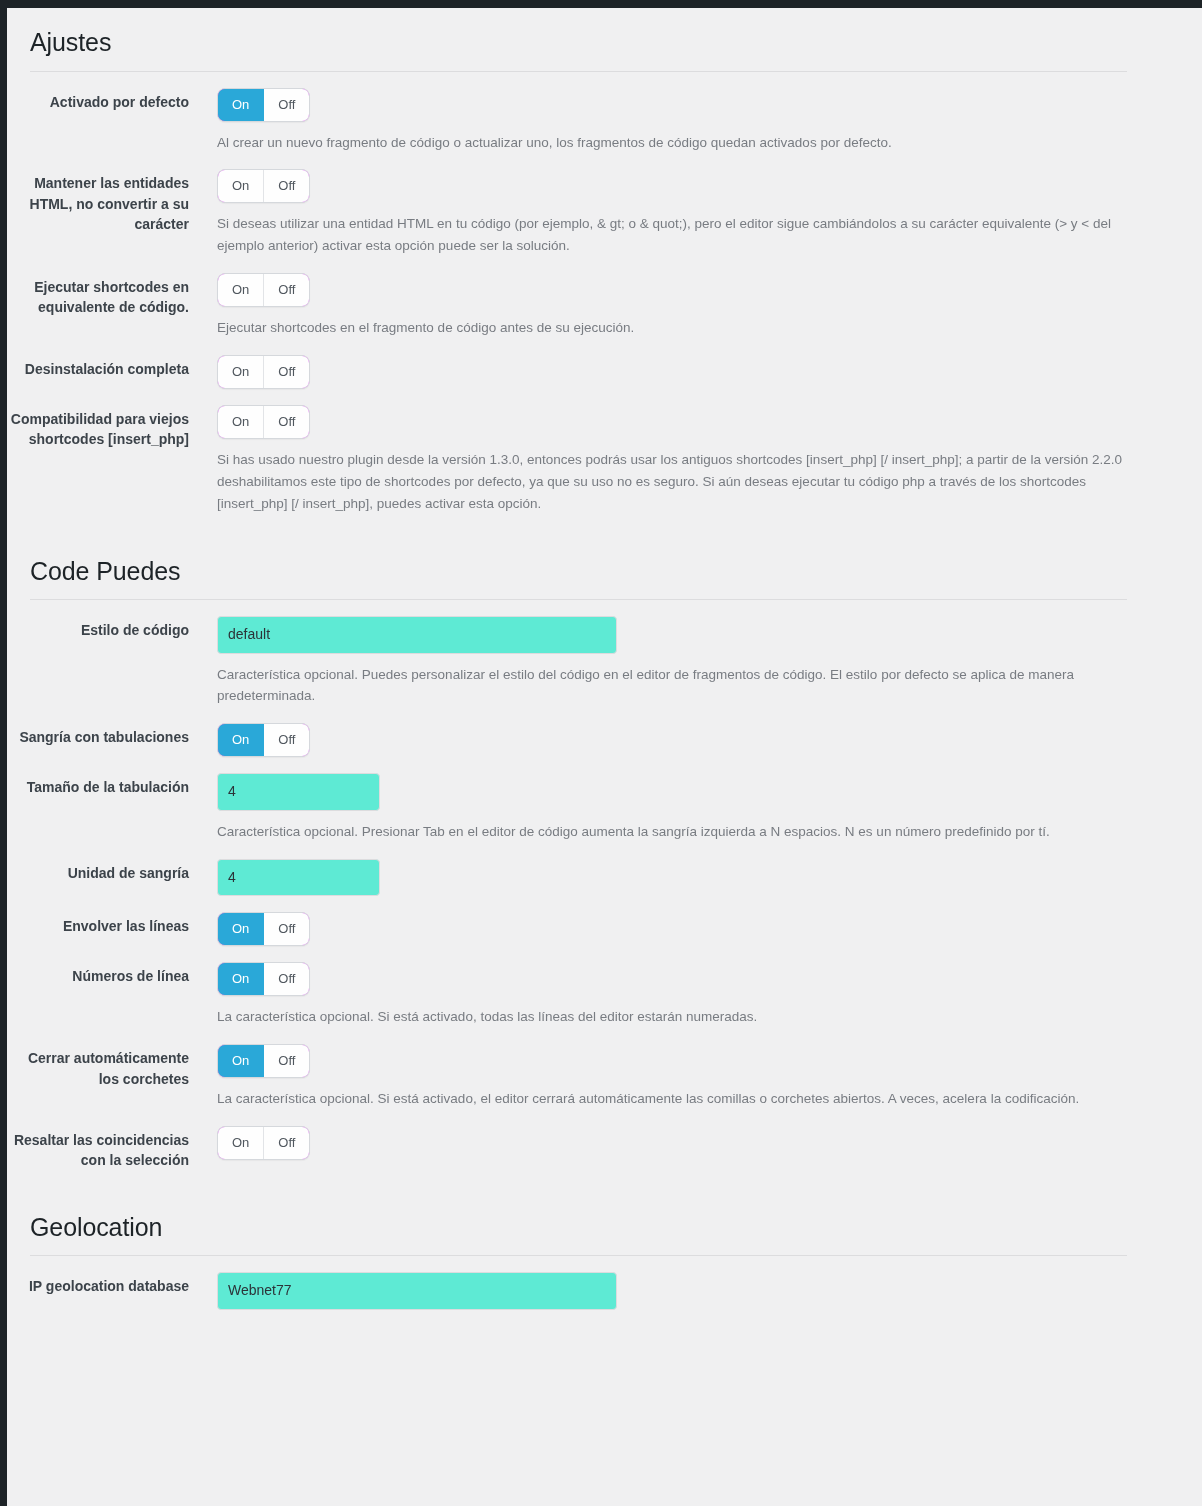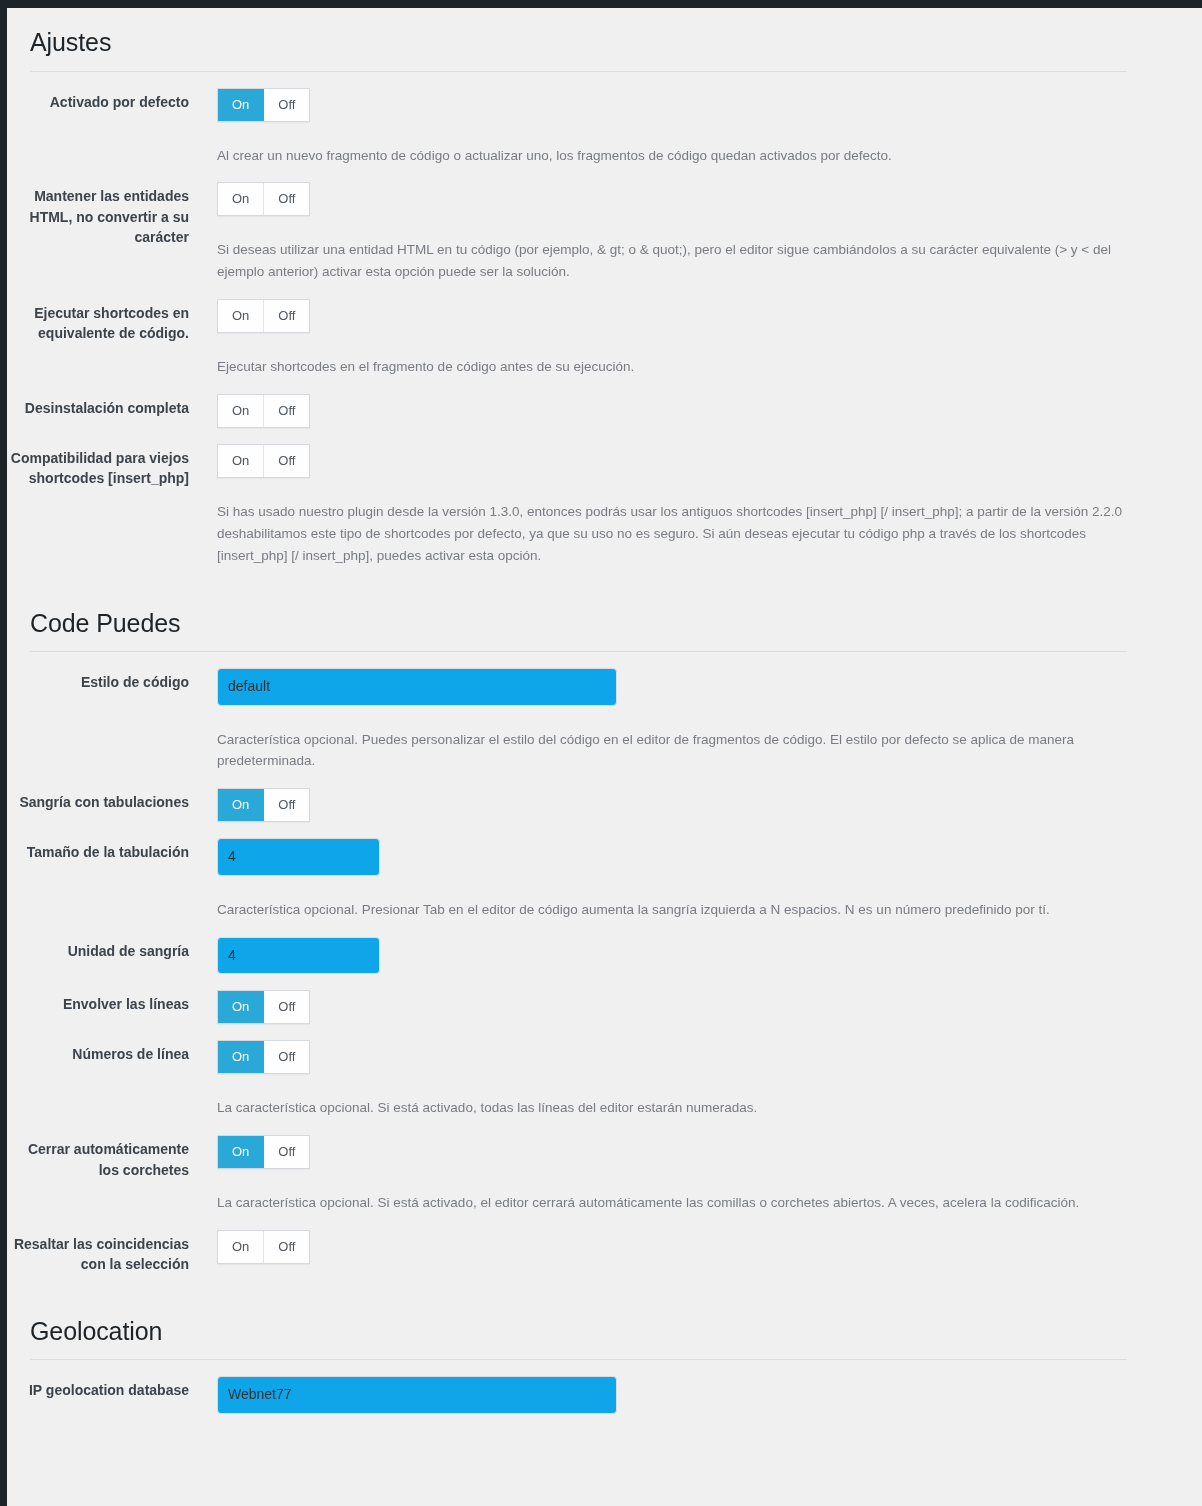--- a/index.html
+++ b/index.html
@@ -87,21 +87,21 @@
   .field-body {
     flex: 1;
     padding-left: 28px;
     padding-right: 78px;
   }
 
   
   .toggle {
     display: inline-flex;
     border: 1px solid #d5d8dc;
-    border-radius: 1px;
+    border-radius: 8px;
     background: #d946ef;
     overflow: hidden;
     box-shadow: 0 1px 1px rgba(0,0,0,0.04);
     cursor: pointer;
     user-select: none;
   }
   .toggle .seg {
     font-size: 13px;
     line-height: 1;
     padding: 9px 14px 10px 14px;
@@ -117,37 +117,37 @@
     color: #ffffff;
     border-right: 1px solid #2aa8d8;
   }
 
   
   .text-input {
     display: block;
     font-family: "Liberation Sans", sans-serif;
     font-size: 14px;
     color: #2c3338;
-    background: #0ea5e9;
+    background: #5eead4;
     border: 1px solid #dcdcde;
     border-radius: 4px;
     padding: 8px 10px;
     line-height: 1.4;
     outline: none;
     box-shadow: 0 0 0 transparent;
   }
   .text-input.wide { width: 400px; }
   .text-input.narrow { width: 163px; }
 
   
   .field-desc {
     font-size: 13.5px;
     color: #787c82;
     line-height: 1.62;
-    margin-top: 23px;
+    margin-top: 10px;
     max-width: 910px;
   }
 
   .spacer-lg { height: 22px; }
 </style>
 </head>
 <body>
 
 <div id="admin-topbar"></div>
 <div id="admin-sidebar-edge"></div>

